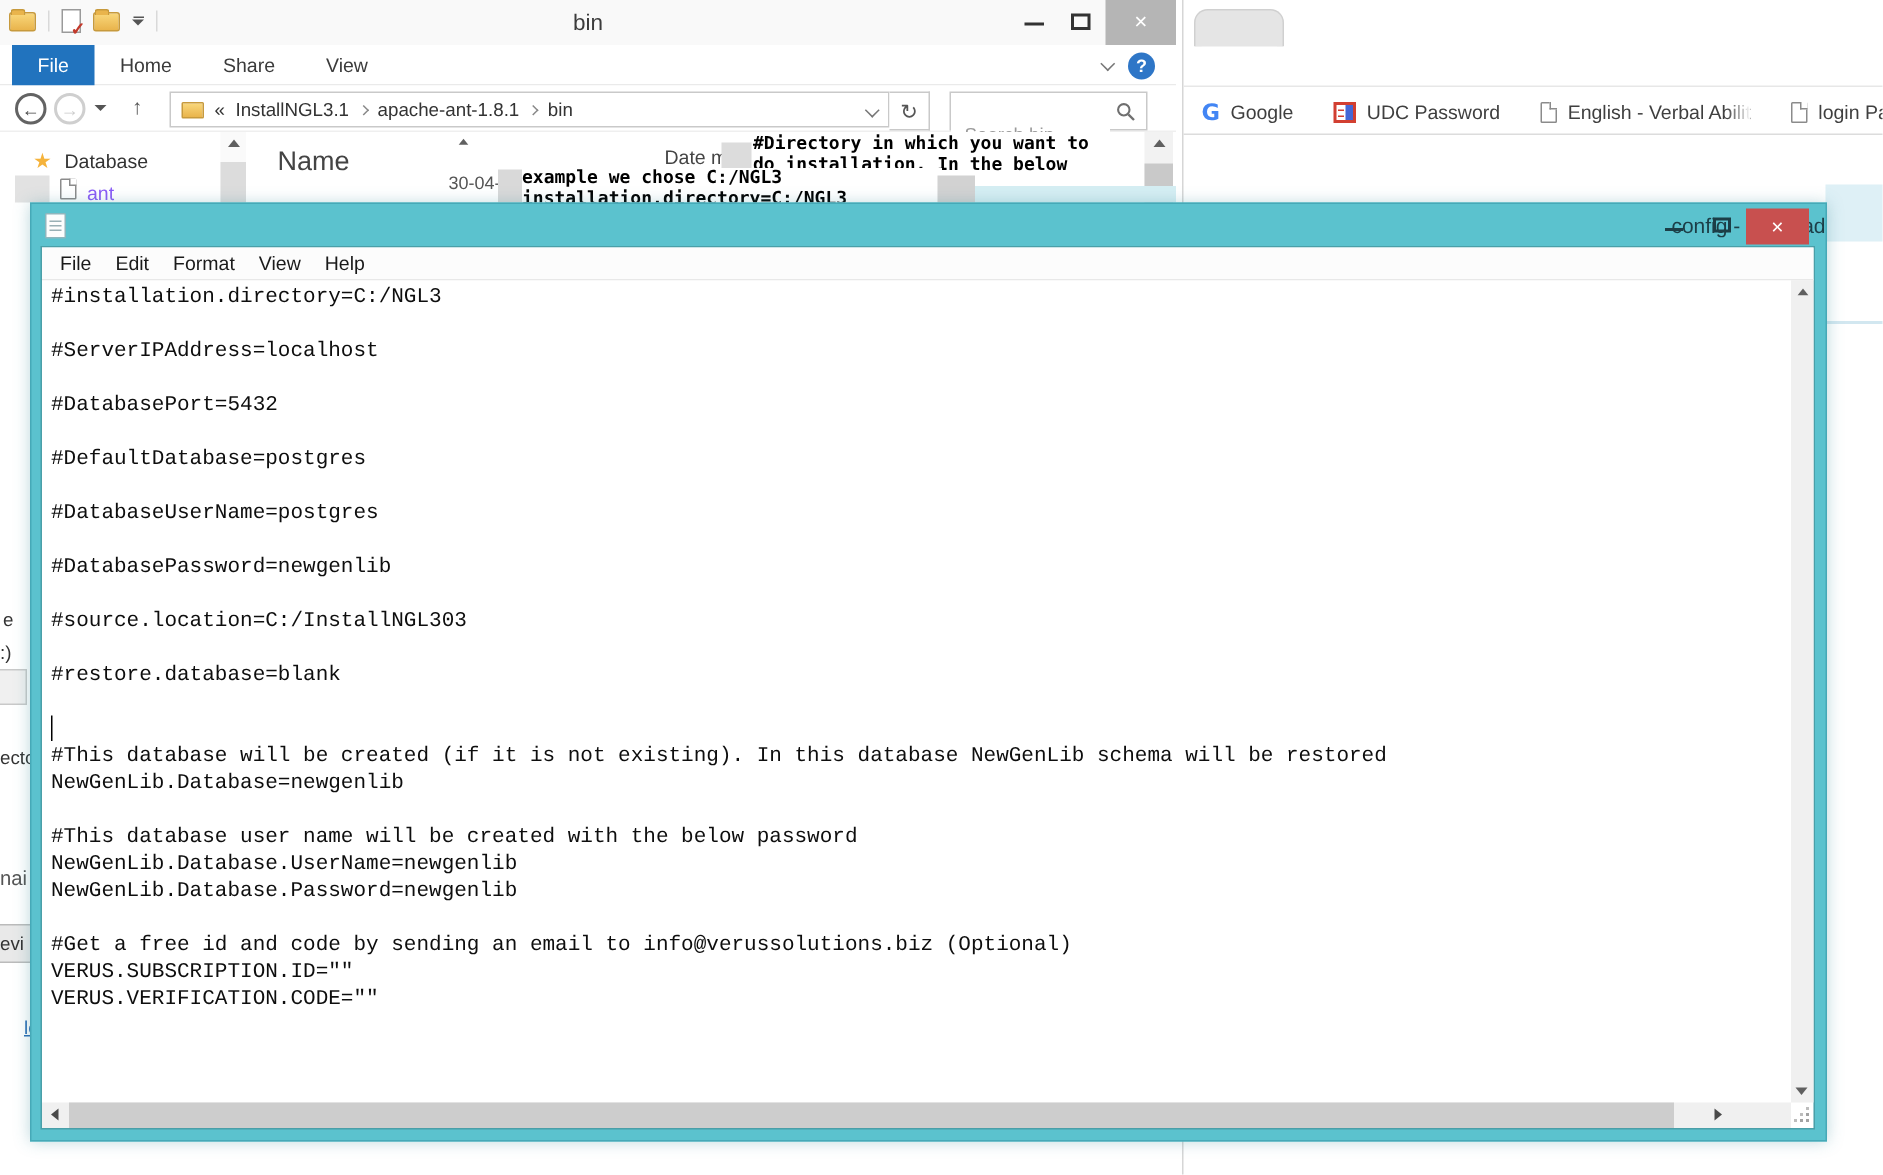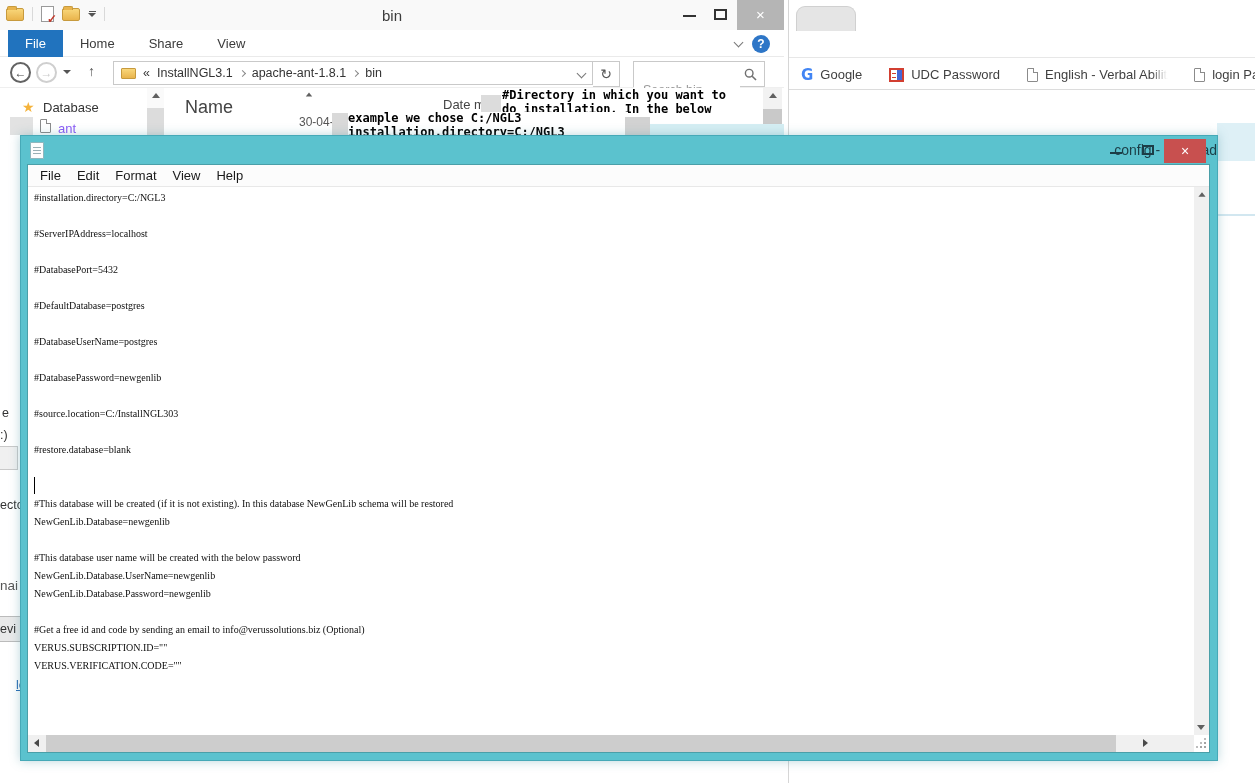--- a/index.html
+++ b/index.html
@@ -151,21 +151,21 @@
 
   #np-client { position:absolute; left:7px; top:29px; right:8px; bottom:8px; background:#ffffff;
                outline:1px solid rgba(0,0,0,0.18); }
   #np-menubar { position:absolute; left:0; top:0; width:100%; height:22px; background:#fcfcfc;
                 display:flex; align-items:center; padding-left:4px; font-size:13px; color:#1a1a1a;
                 border-bottom:1px solid #e8e8e8; }
   .np-menu-item { padding:0 8px; cursor:pointer; }
 
   #np-textarea { position:absolute; left:0; top:22px; right:15px; bottom:17px; background:#fff;
                  overflow:hidden; cursor:text; }
-  #np-text { font-family:Liberation Serif, serif; font-size:10px; line-height:18px;
+  #np-text { font-family:Liberation Mono, monospace; font-size:14px; line-height:18px;
              color:#0e0e0e; padding:2px 0 0 6px; white-space:pre; }
   #np-cursor { position:absolute; left:6px; top:290px; width:1px; height:17px; background:#000; }
 
   #np-vscroll { position:absolute; right:0; top:22px; width:15px; bottom:17px; background:#f0f0f0; }
   #np-vscroll .tri-up { margin:5px auto 0; transform:scale(0.9); }
   #np-vscroll .tri-dn { position:absolute; bottom:5px; left:3px; width:0; height:0;
                         border-left:4px solid transparent; border-right:4px solid transparent;
                         border-top:5px solid #606060; }
   #np-hscroll { position:absolute; left:0; bottom:0; right:15px; height:17px; background:#f0f0f0; }
   .tri-left  { position:absolute; left:6px; top:4px; width:0; height:0;

